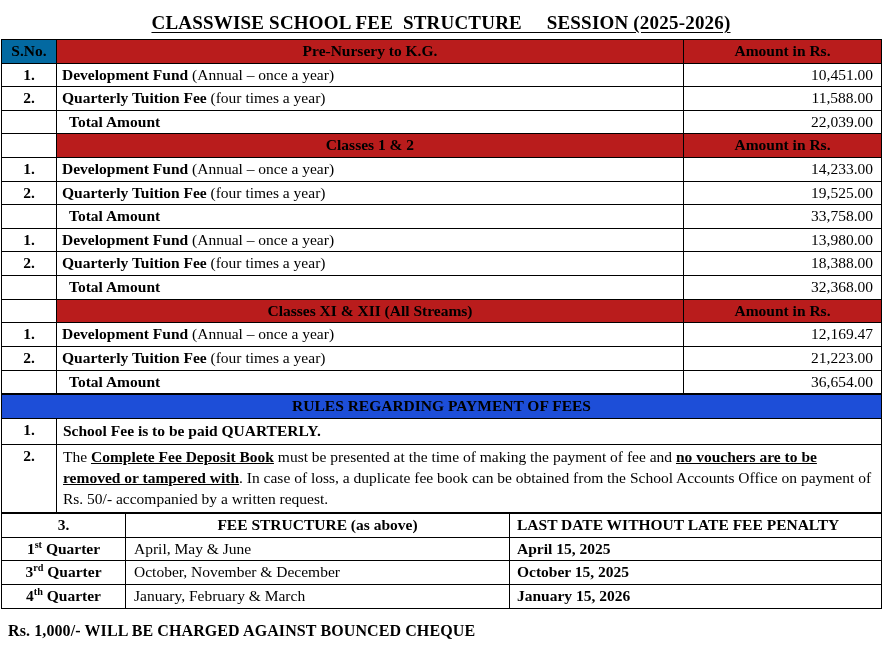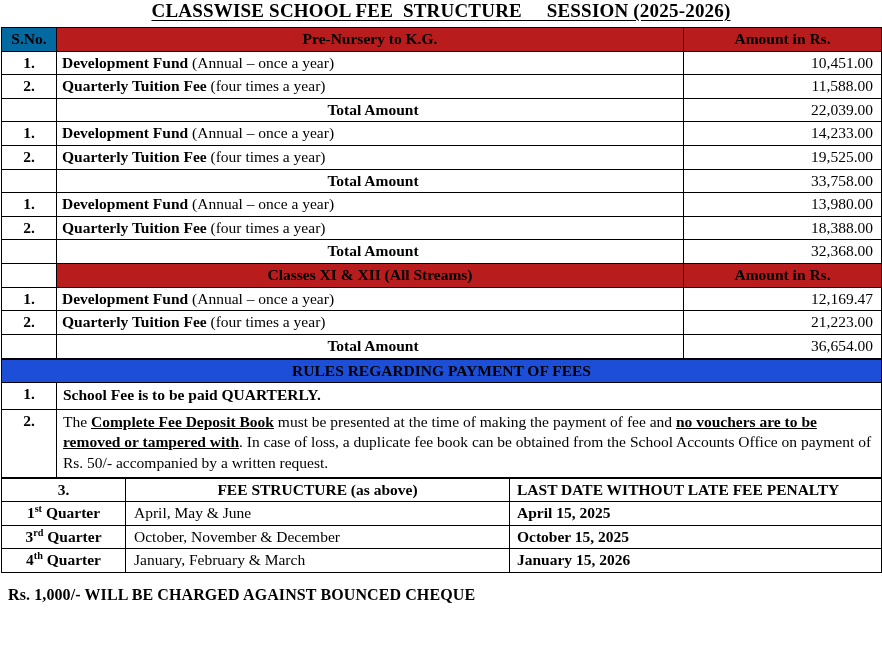--- a/index.html
+++ b/index.html
@@ -18,21 +18,21 @@
     width: 882px;
     height: 667px;
     position: relative;
     box-sizing: border-box;
   }
   .doc-title {
     text-align: center;
     font-weight: bold;
     font-size: 19px;
     letter-spacing: 0.2px;
-    padding-top: 0;
+    padding-top: 12px;
     padding-bottom: 5px;
     white-space: pre;
     border-radius: 11px;
   }
   .doc-title span {
     text-decoration: underline;
     text-underline-offset: 3px;
   }
   table.fee {
     border-collapse: collapse;
@@ -74,21 +74,21 @@
   .item .amt {
     text-align: right;
     padding-right: 8px;
   }
   .item .desc b { font-weight: bold; }
   .total td {
     border-top: 1px solid #000;
     border-bottom: 2px solid #000;
   }
   .total .label {
-    text-align: center;
+    text-align: left;
     font-weight: bold;
     padding-right: 6px;
     padding-left: 12px;
   }
   .total .amt {
     text-align: right;
     font-weight: normal;
     padding-right: 8px;
   }
   .total .blank { border-right: 1px solid #000; }
@@ -172,20 +172,25 @@
         <tr class="item">
           <td class="sno">2.</td>
           <td class="desc"><b>Quarterly Tuition Fee</b><span> (four times a year)</span></td>
           <td class="amt">11,588.00</td>
         </tr>
         <tr class="total">
           <td class="blank"></td>
           <td class="label">Total Amount</td>
           <td class="amt">22,039.00</td>
         </tr>
+        <tr class="sec-head">
+          <td class="sec-sno"></td>
+          <td class="sec-name">Classes 1 &amp; 2</td>
+          <td class="sec-amt">Amount in Rs.</td>
+        </tr>
         <tr class="item">
           <td class="sno">1.</td>
           <td class="desc"><b>Development Fund</b><span> (Annual – once a year)</span></td>
           <td class="amt">14,233.00</td>
         </tr>
         <tr class="item">
           <td class="sno">2.</td>
           <td class="desc"><b>Quarterly Tuition Fee</b><span> (four times a year)</span></td>
           <td class="amt">19,525.00</td>
         </tr>

